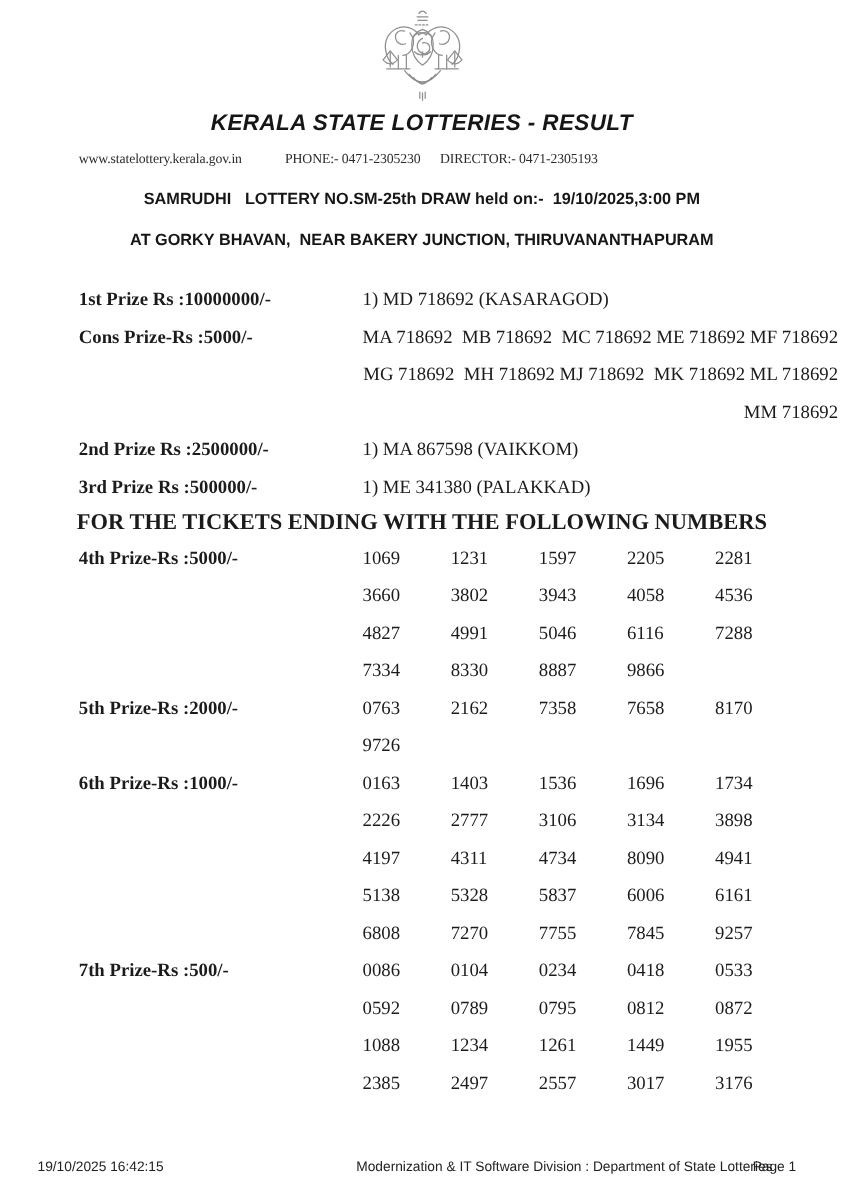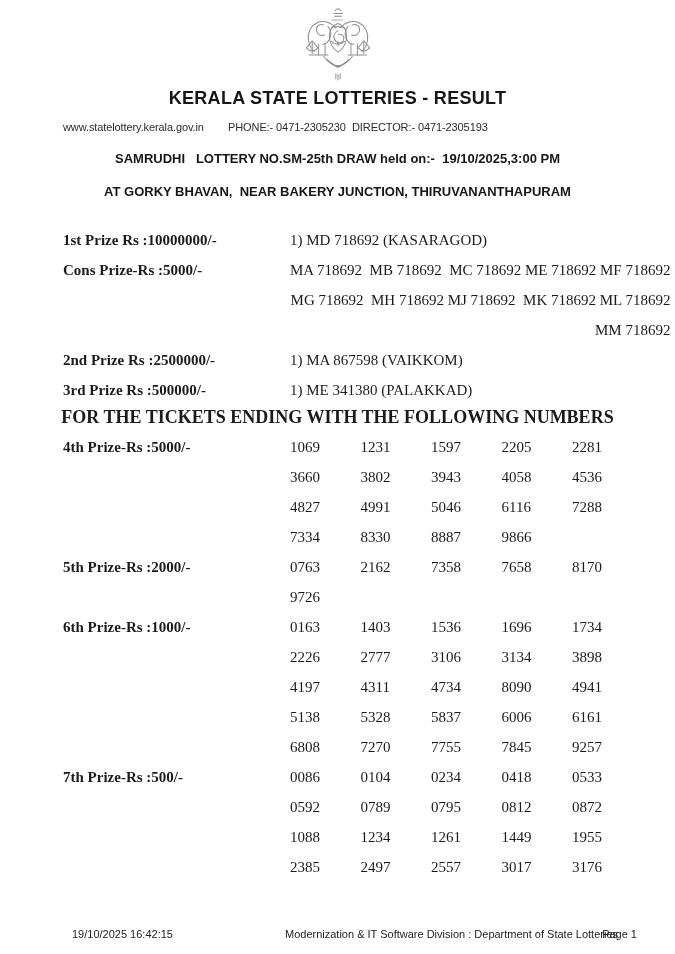--- a/index.html
+++ b/index.html
@@ -1,38 +1,38 @@
 <!DOCTYPE html>
 <html><head>
 <meta charset="utf-8">
 <style>
   html,body{margin:0;padding:0;background:#ffffff;}
   .page{position:relative;width:675px;height:954px;background:#ffffff;overflow:hidden;
         font-family:"Liberation Serif",serif;color:#1b1b1b;}
   .emblem-wrap{display:flex;justify-content:center;padding-top:6px;height:82px;}
   .title{font-family:"Liberation Sans",sans-serif;font-weight:bold;font-size:18px;
-         text-align:center;margin:0;letter-spacing:0.3px;color:#161616;}
+         text-align:center;margin:0;letter-spacing:0.3px;color:#161616;font-style:italic;}
   .contact{margin:10px 0 0 63px;font-family:"Liberation Sans",sans-serif;font-size:11px;
            color:#2b2b2b;letter-spacing:-0.1px;}
-  .c-row{display:grid;grid-template-columns:165px 124px auto;line-height:16px;}
+  .c-row{display:grid;grid-template-columns:165px 124px auto;line-height:16px;font-family:Liberation Serif, serif;}
   .bold-sans-line{text-align:center;font-family:"Liberation Sans",sans-serif;font-weight:bold;
                   font-size:13px;white-space:pre;color:#161616;line-height:16px;}
   .draw-line{margin-top:16px;}
   .venue-line{margin-top:17px;}
   #top-prizes{margin-top:25px;}
   .prize-row{display:flex;padding-left:63px;}
   .prize-label{flex:none;width:227px;font-weight:bold;font-size:15px;line-height:30px;}
   .prize-winners{font-size:15px;}
   .winner-line{line-height:30px;white-space:pre;text-align:right;}
   .ending-heading{margin-top:-3px;text-align:center;font-weight:bold;font-size:18px;line-height:30px;}
   .num-grid{display:grid;grid-template-columns:repeat(5,70.5px);font-size:15px;}
   .num{line-height:30px;}
   .footer{position:absolute;left:0;right:0;top:928px;height:16px;
           font-family:"Liberation Sans",sans-serif;font-size:11px;color:#222222;}
-  .footer-ts{position:absolute;left:30px;margin-left:42px;}
+  .footer-ts{position:absolute;left:30px;}
   .footer-div{position:absolute;left:285px;}
   .footer-page{position:absolute;right:38px;}
 </style>
 </head>
 <body>
 
 <div class="page">
 
   <div class="emblem-wrap">
     <svg width="86" height="78" viewBox="0 0 120 108">

